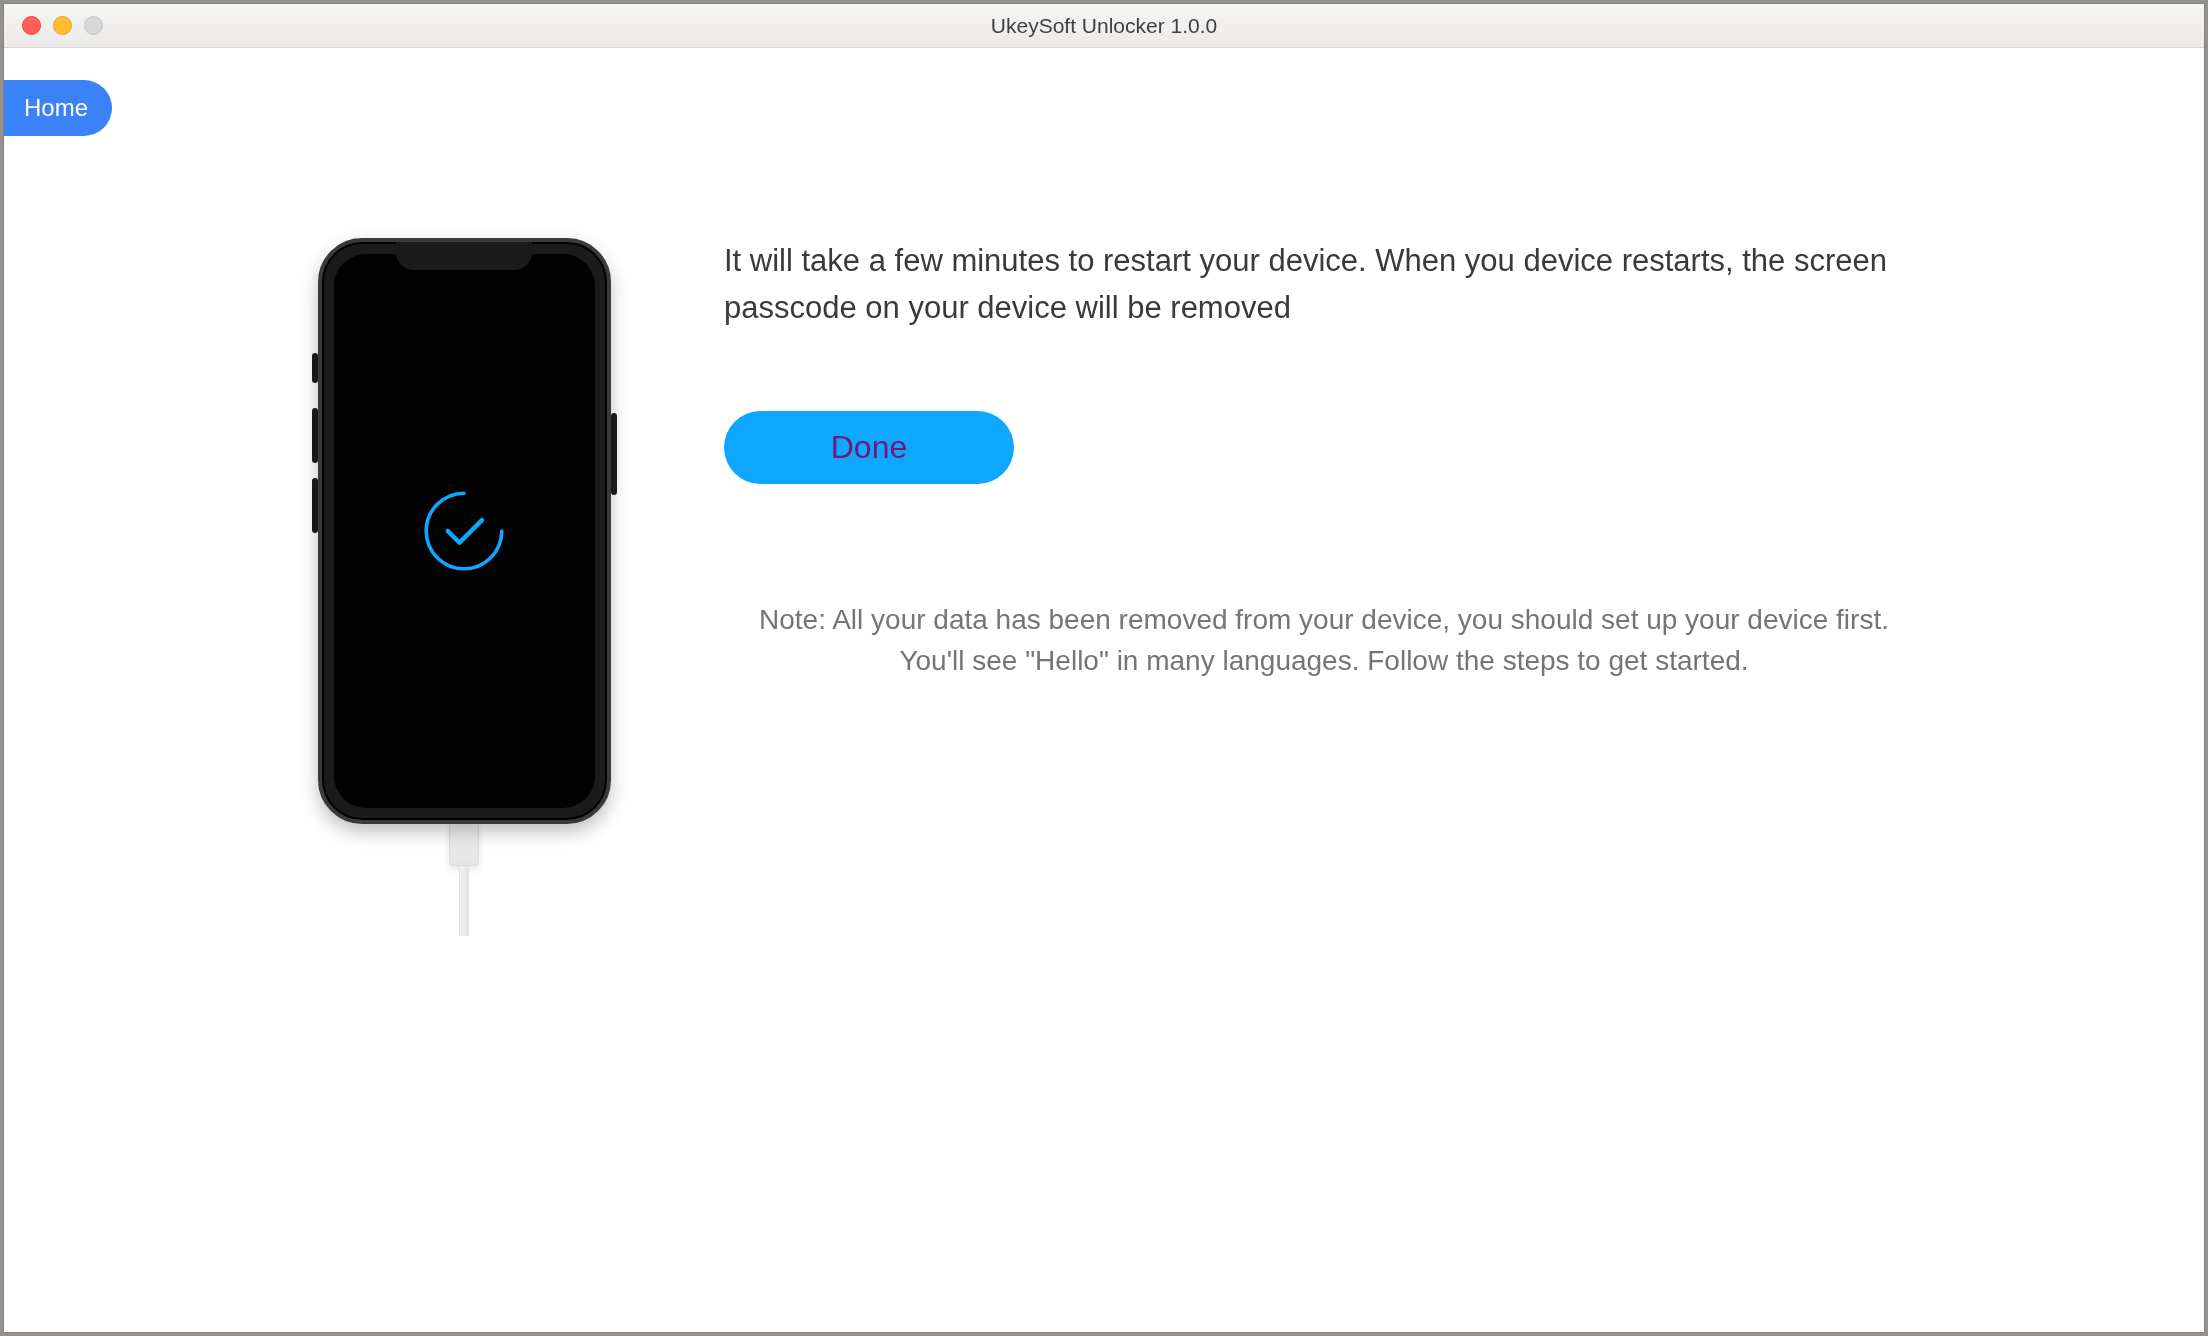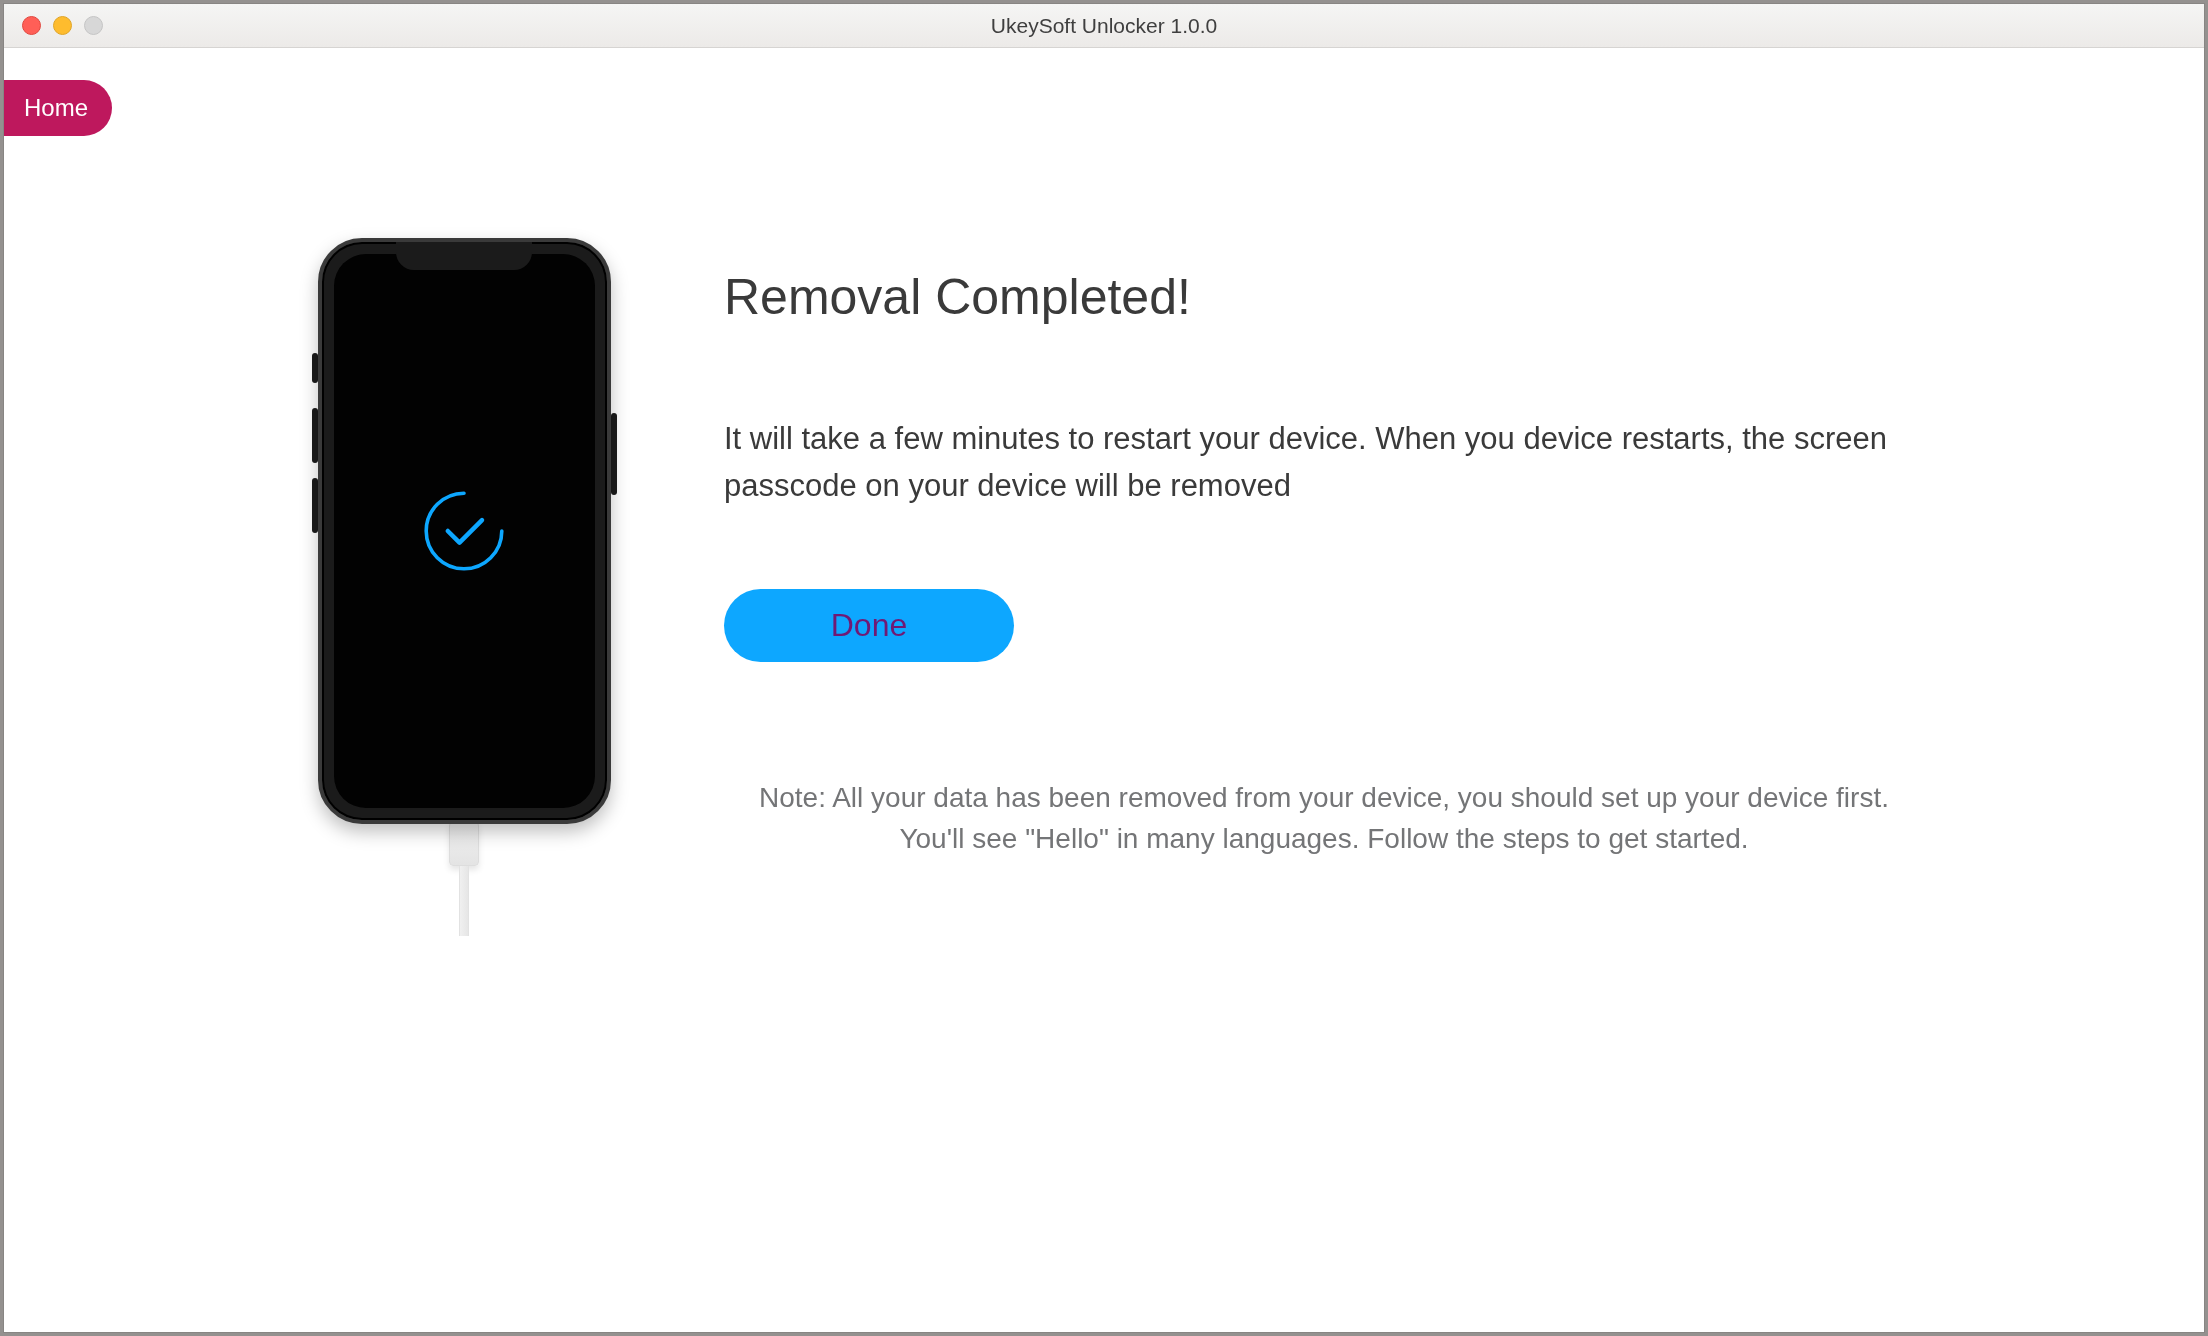--- a/index.html
+++ b/index.html
@@ -55,21 +55,21 @@
     }
     .content {
       flex: 1;
       position: relative;
       background: #fff;
     }
     .home-pill {
       position: absolute;
       top: 32px;
       left: 0;
-      background: #be185d;
+      background: #3b82f6;
       color: #fff;
       font-size: 24px;
       padding: 14px 24px 14px 20px;
       border-radius: 0 999px 999px 0;
       font-weight: 400;
       cursor: pointer;
     }
     .main {
       display: flex;
       padding: 190px 160px 0 300px;
@@ -218,21 +218,20 @@
                 <path d="M32 50 L45 63 L70 38" fill="none" stroke="#0da7ff" stroke-width="5" stroke-linecap="round" stroke-linejoin="round"></path>
               </svg>
             </div>
           </div>
         </div>
         <div class="cable-head"></div>
         <div class="cable-wire"></div>
       </div>
 
       <div class="right">
-        <h1 class="heading">Removal Completed!</h1>
         <p class="body-text">It will take a few minutes to restart your device. When you device restarts, the screen passcode on your device will be removed</p>
         <button class="done-btn">
           <span>Done</span>
         </button>
         <p class="note-text">Note: All your data has been removed from your device, you should set up your device first. You'll see "Hello" in many languages. Follow the steps to get started.</p>
       </div>
     </div>
   </div>
 </div>
 

